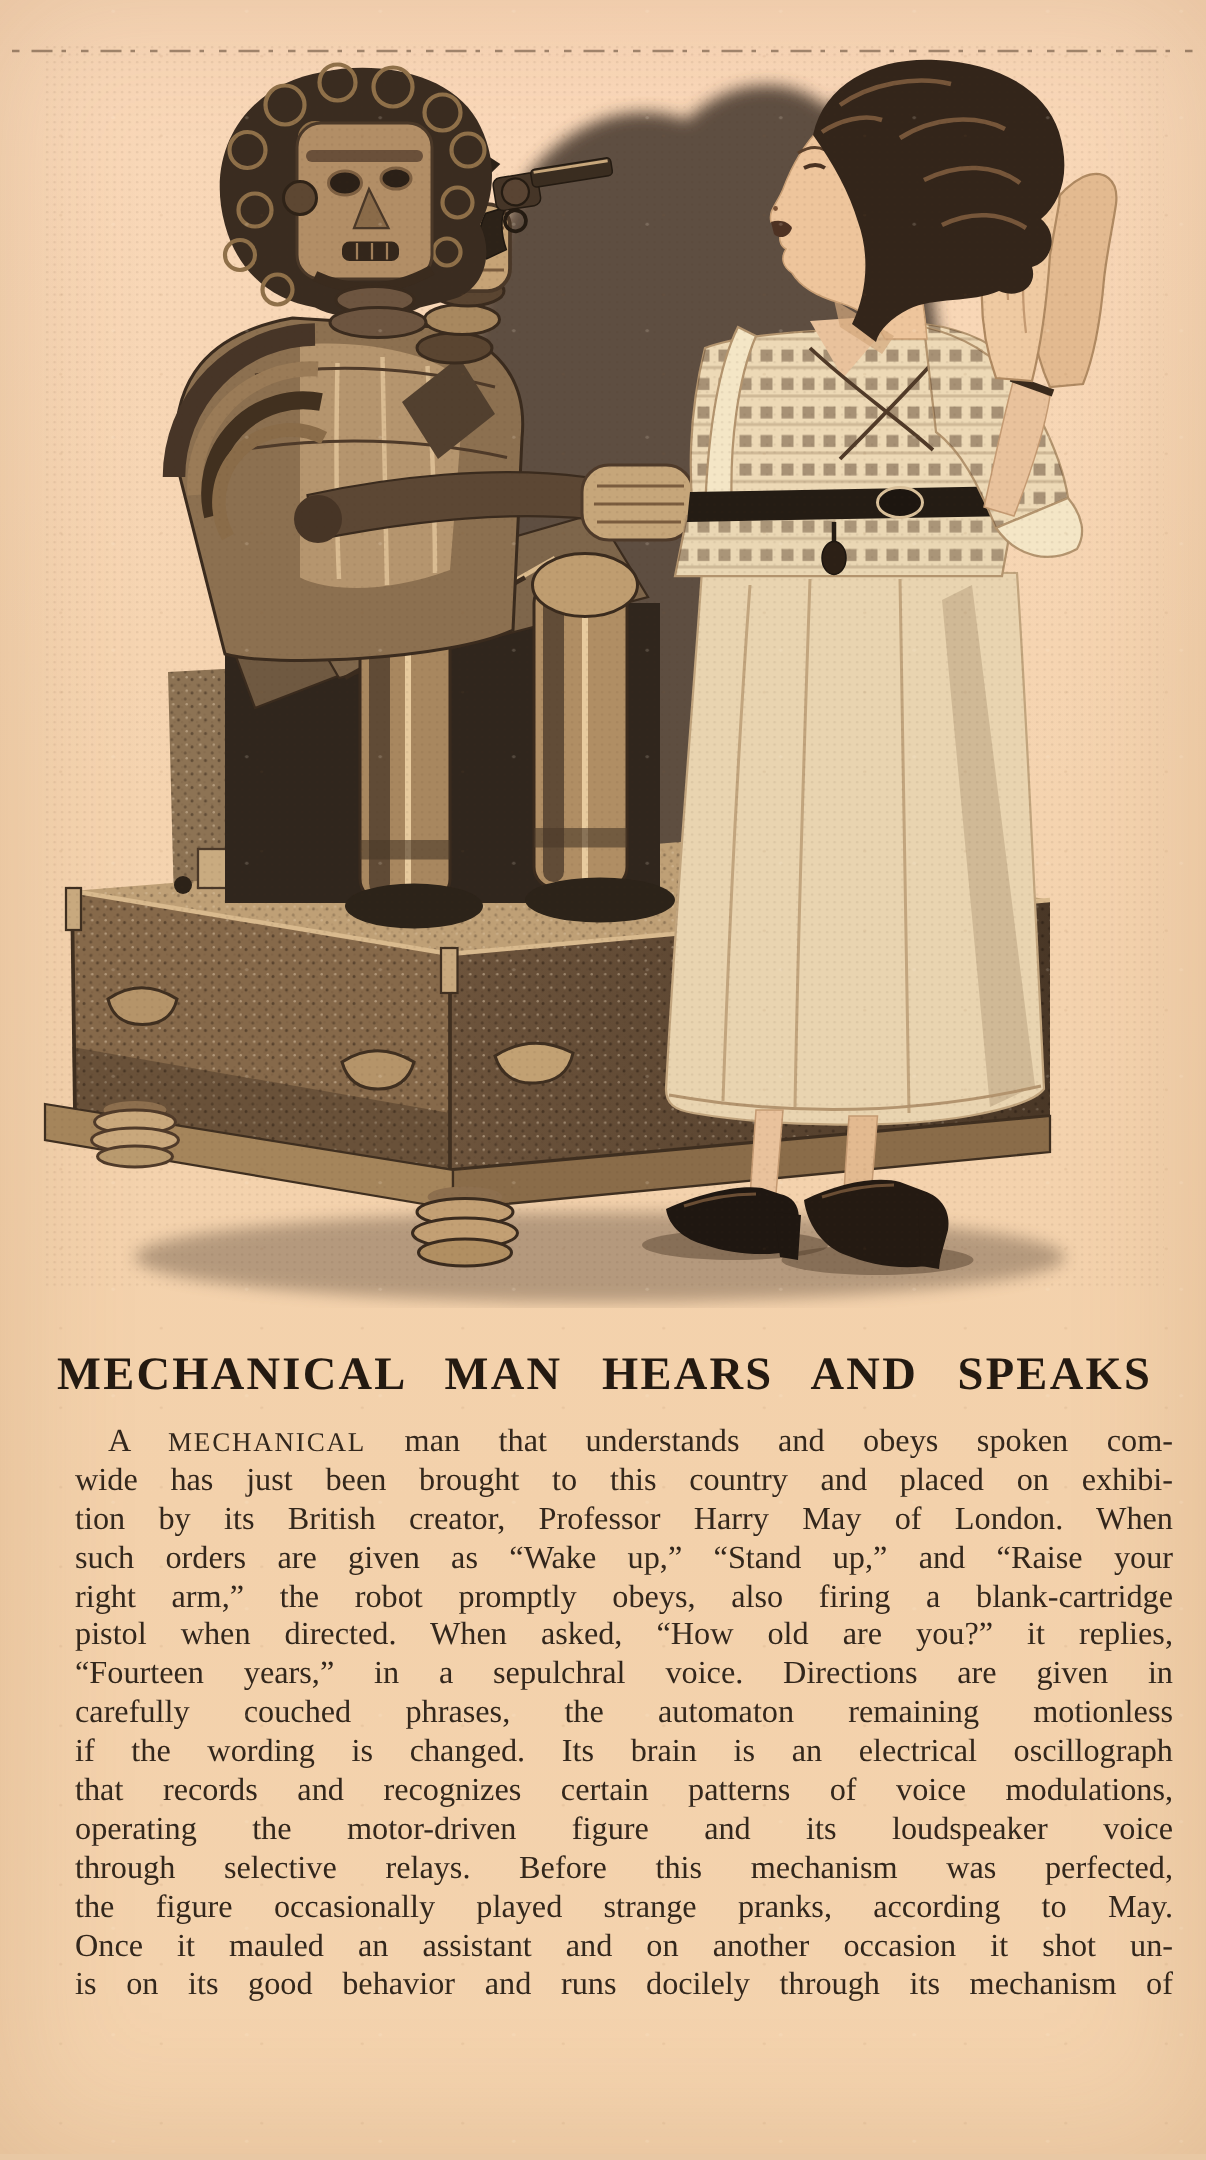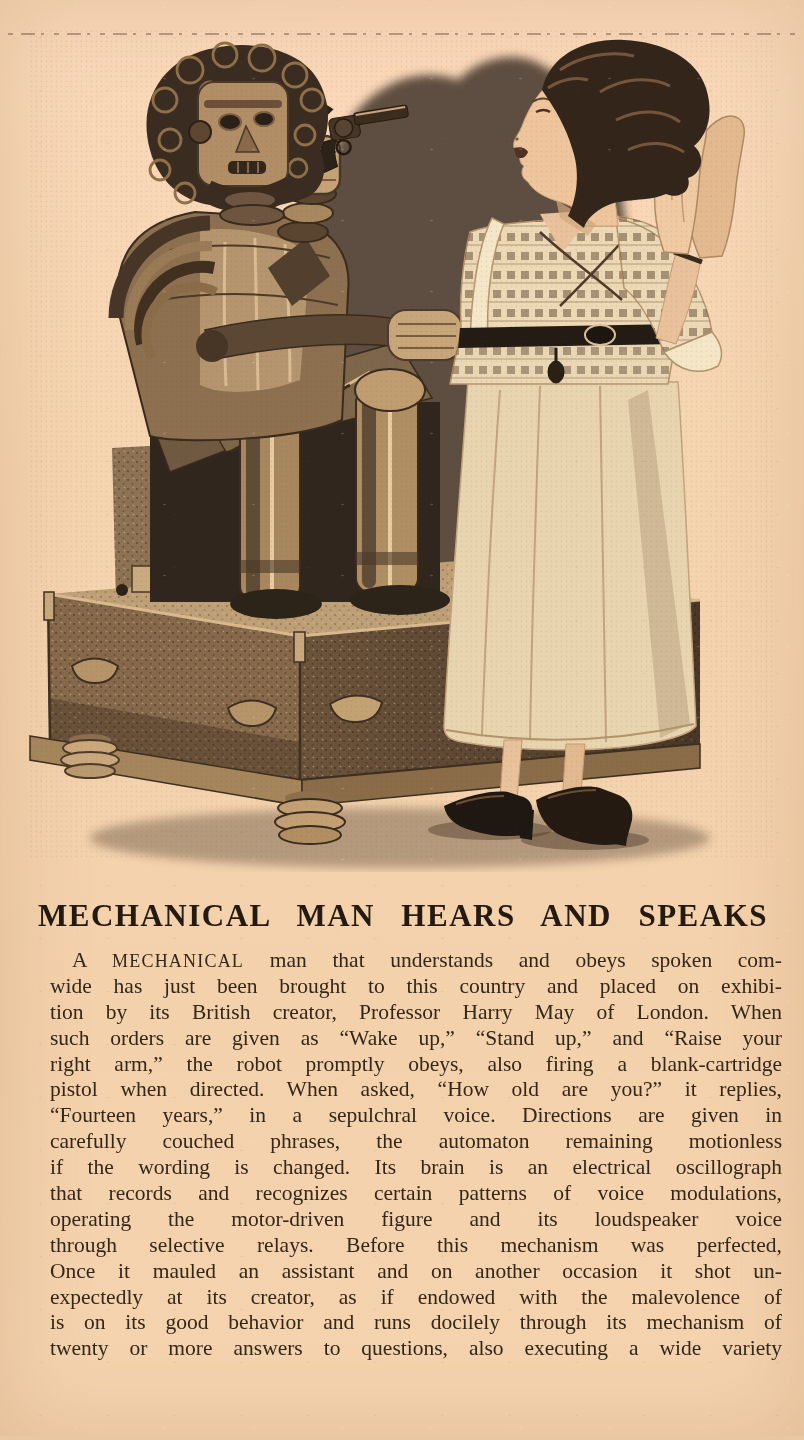--- a/index.html
+++ b/index.html
@@ -339,18 +339,17 @@
     <div class="article-line">tion by its British creator, Professor Harry May of London. When</div>
     <div class="article-line">such orders are given as “Wake up,” “Stand up,” and “Raise your</div>
     <div class="article-line">right arm,” the robot promptly obeys, also firing a blank-cartridge</div>
     <div class="article-line">pistol when directed. When asked, “How old are you?” it replies,</div>
     <div class="article-line">“Fourteen years,” in a sepulchral voice. Directions are given in</div>
     <div class="article-line">carefully couched phrases, the automaton remaining motionless</div>
     <div class="article-line">if the wording is changed. Its brain is an electrical oscillograph</div>
     <div class="article-line">that records and recognizes certain patterns of voice modulations,</div>
     <div class="article-line">operating the motor-driven figure and its loudspeaker voice</div>
     <div class="article-line">through selective relays. Before this mechanism was perfected,</div>
+    <div class="article-line">the figure occasionally played strange pranks, according to May.</div>
     <div class="article-line">Once it mauled an assistant and on another occasion it shot un-</div>
-    <div class="article-line">expectedly at its creator, as if endowed with the malevolence of</div>
     <div class="article-line">is on its good behavior and runs docilely through its mechanism of</div>
-    <div class="article-line">twenty or more answers to questions, also executing a wide variety</div>
   </div>
 </div>
 
 </body></html>

